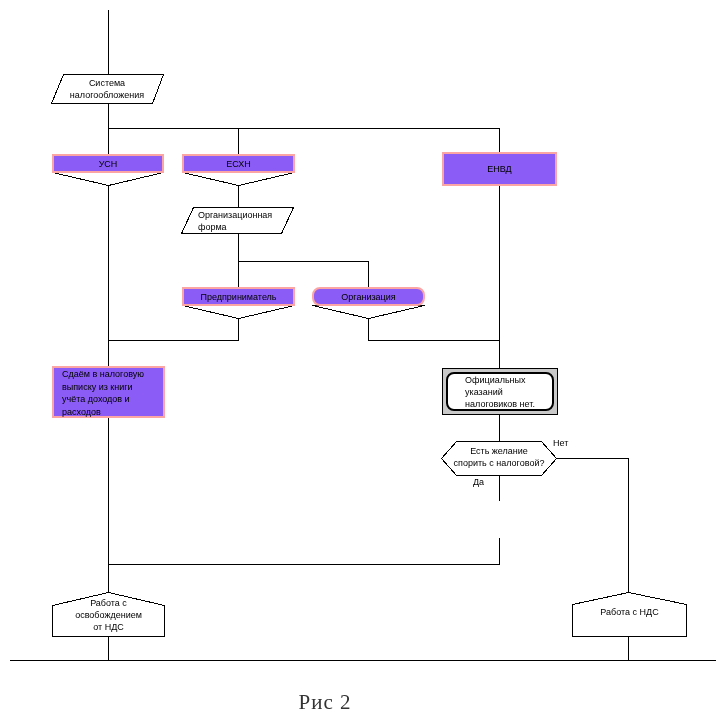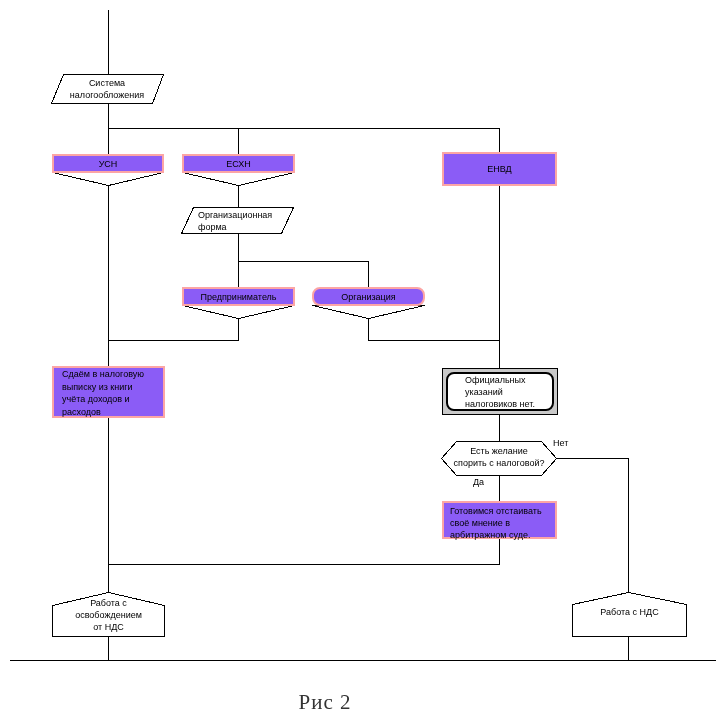--- a/index.html
+++ b/index.html
@@ -81,25 +81,20 @@
   </div>
   <div class="box" style="left:312px;top:287px;width:113px;height:19px;border-radius:8px;">
     <span class="lbl">Организация</span>
   </div>
   <div class="box" style="left:52px;top:366px;width:113px;height:52px;align-items:center;justify-content:flex-start;padding:2px 2px 0 8px;">
     <span class="lbl leftal" style="line-height:12.5px;">Сдаём в налоговую
 выписку из книги
 учёта доходов и
 расходов</span>
   </div>
-  <div class="box" style="left:442px;top:501px;width:115px;height:38px;align-items:flex-start;justify-content:flex-start;padding:2px 0 0 6px;">
-    <span class="lbl leftal">Готовимся отстаивать
-своё мнение в
-арбитражном суде.</span>
-  </div>
 
   <div id="nofficial-outer">
     <div id="nofficial-inner">
       <span class="lbl">Официальных
 указаний
 налоговиков нет.</span>
     </div>
   </div>
 
   <div class="free lbl leftal" style="left:198px;top:209px;width:92px;">Организационная

